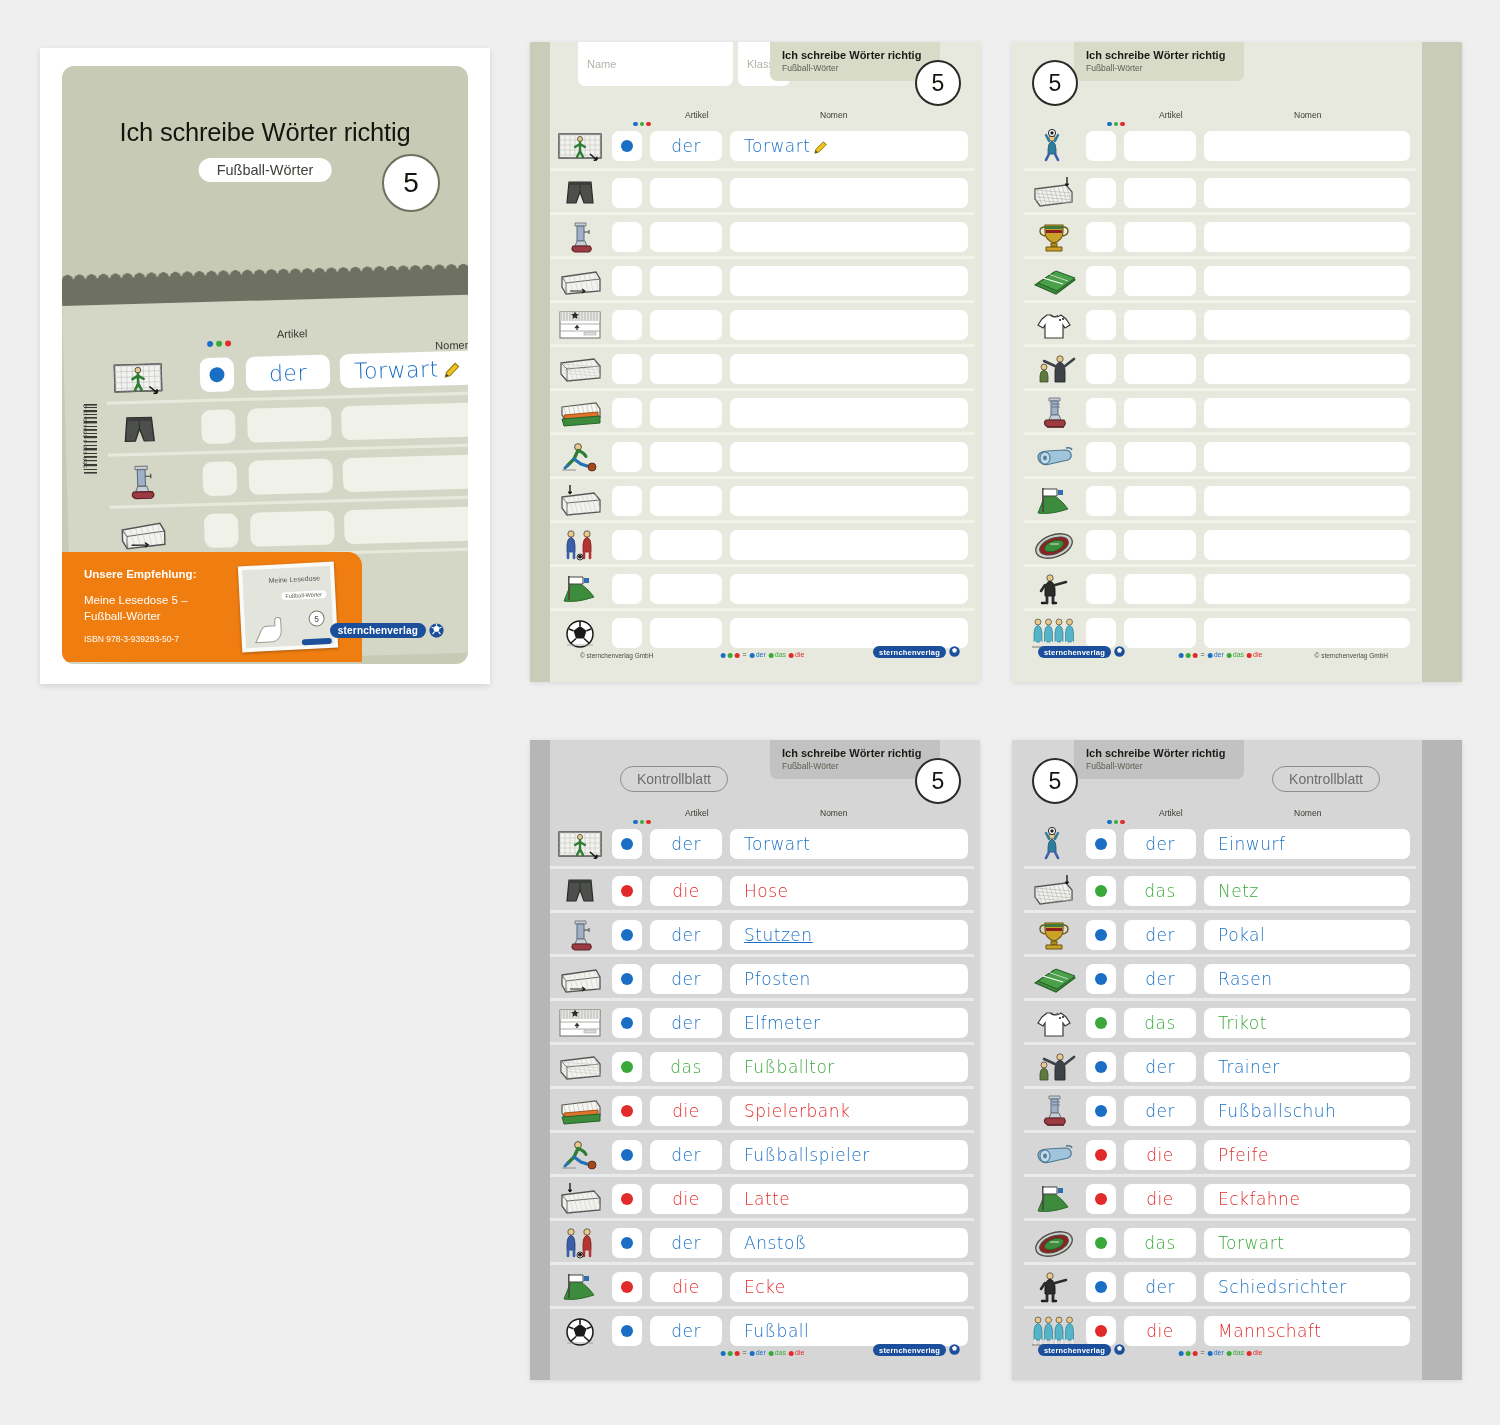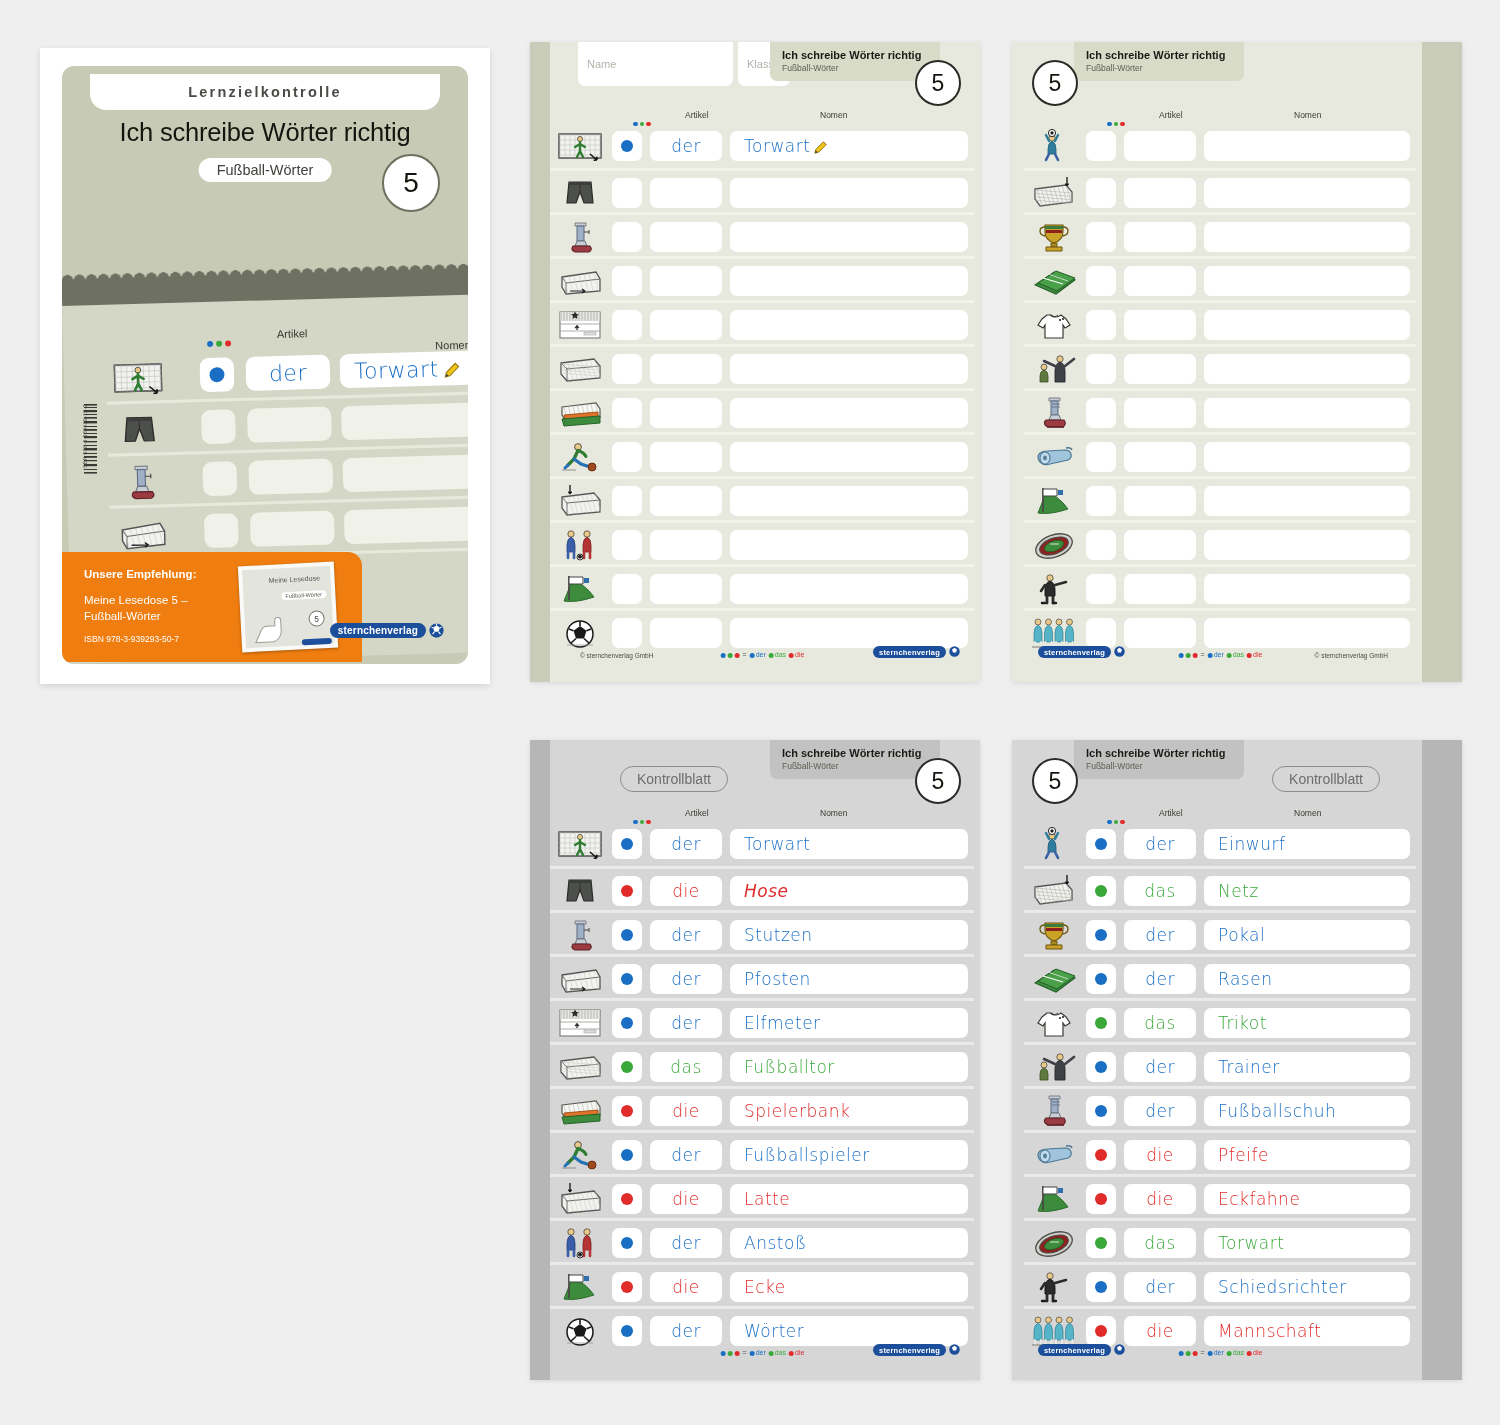--- a/index.html
+++ b/index.html
@@ -186,23 +186,20 @@
   .bg-blue { background:#1a6fc4; } .bg-green { background:#3aa93a; } .bg-red { background:#e12b2b; }
 </style>
 </head>
 <body>
 
 <div class="stage">
 
   <div class="cover">
     <div class="cover-inner">
 
-      <div class="cover-toppill">
-        <span>Lernzielkontrolle</span>
-      </div>
 
       <div class="cover-title">Ich schreibe Wörter richtig</div>
       <div class="cover-subpill">Fußball-Wörter</div>
 
 
       <div class="cover-badge">5</div>
 
       <div class="tear"></div>
 
       <div class="cover-sheet">
@@ -860,35 +857,35 @@
         <div class="row">
       <span class="pic" style="left:6px;"><svg viewBox="0 0 48 36" width="100%" height="100%">
               <path d="M13 7h22l2 21h-9l-4-11-4 11h-9z" fill="#4d4f4c" stroke="#2b2c2a" stroke-width="1.2"></path>
     <path d="M13 7h22v3H13z" fill="#3c3e3b"></path>
               <path d="M24 10v7" stroke="#2b2c2a" stroke-width=".8"></path>
             </svg></span>
       <span class="cell dot" style="left:62px;">
             <i class="bg-red"></i>
           </span>
       <span class="cell art red handwrite" style="left:100px;">die</span>
-      <span class="cell nom red handwrite" style="left:180px; right:6px;font-style:italic;">Hose</span>
+      <span class="cell nom red handwrite" style="left:180px; right:6px;">Hose</span>
     </div>
         <div class="row">
       <span class="pic" style="left:6px;"><svg viewBox="0 0 48 36" width="100%" height="100%">
               <path d="M19 4h11v3H19z" fill="#c9cdd4" stroke="#7a7f87" stroke-width="1"></path>
     <path d="M21 7h7v15h-7z" fill="#9fb0c6" stroke="#5c6b80" stroke-width="1"></path>
     <path d="M21 22 l-2 5 h12 l-2-5z" fill="#c8ced6" stroke="#6d747d" stroke-width="1"></path>
     <path d="M17 27 q-3 4 2 6 h14 q4-2 1-6z" fill="#9c3b42" stroke="#5d2227" stroke-width="1.1"></path>
     <path d="M28 13 h5 M33 11 v4" stroke="#444" stroke-width="1"></path>
             </svg></span>
       <span class="cell dot" style="left:62px;">
             <i class="bg-blue"></i>
           </span>
       <span class="cell art blue handwrite" style="left:100px;">der</span>
-      <span class="cell nom blue handwrite" style="left:180px; right:6px;">Stutzen</span>
+      <span class="cell nom blue handwrite" style="left:180px; right:6px;text-decoration:underline;">Stutzen</span>
     </div>
         <div class="row">
       <span class="pic" style="left:6px;"><svg viewBox="0 0 48 36" width="100%" height="100%">
               <path d="M6 14 L40 9 L44 16 L44 28 L10 31 L6 24z" fill="#f2f2ee" stroke="#555" stroke-width="1.3"></path>
     <path d="M6 14 L10 20 L10 31 M10 20 L44 16" stroke="#666" stroke-width="1" fill="none"></path>
     <g stroke="#c4c4c0" stroke-width=".5">
                 <line x1="8" y1="14" x2="12" y2="31"></line>
                 <line x1="13" y1="13.3" x2="17" y2="30.3"></line>
                 <line x1="18" y1="12.6" x2="22" y2="29.6"></line>
                 <line x1="23" y1="11.9" x2="27" y2="28.9"></line>
@@ -1054,21 +1051,21 @@
       <span class="pic" style="left:6px;"><svg viewBox="0 0 48 36" width="100%" height="100%">
               <circle cx="24" cy="19" r="13" fill="#fff" stroke="#1a1a1a" stroke-width="1.5"></circle>
     <path d="M24 11 l6.5 4.8 -2.5 7.7 h-8 l-2.5-7.7z" fill="#1a1a1a"></path>
     <path d="M24 6 v5 M35 14 l-4.5 1.8 M33 28 l-5-4.5 M15 28 l5-4.5 M13 14 l4.5 1.8" stroke="#1a1a1a" stroke-width="1.6" fill="none"></path>
     <path d="M11 30 h26" stroke="#999" stroke-width=".8"></path>
             </svg></span>
       <span class="cell dot" style="left:62px;">
             <i class="bg-blue"></i>
           </span>
       <span class="cell art blue handwrite" style="left:100px;">der</span>
-      <span class="cell nom blue handwrite" style="left:180px; right:6px;">Wörter</span>
+      <span class="cell nom blue handwrite" style="left:180px; right:6px;">Fußball</span>
     </div>
       </div>
 
     <div class="footer" style="bottom:14px; left:20px; right:6px;">
       <span class="legend">
         <i class="bg-blue"></i><i class="bg-green"></i><i class="bg-red"></i>
         <b>=</b>
         <i class="bg-blue"></i><b class="blue">der</b>
         <i class="bg-green"></i><b class="green">das</b>
         <i class="bg-red"></i><b class="red">die</b>

